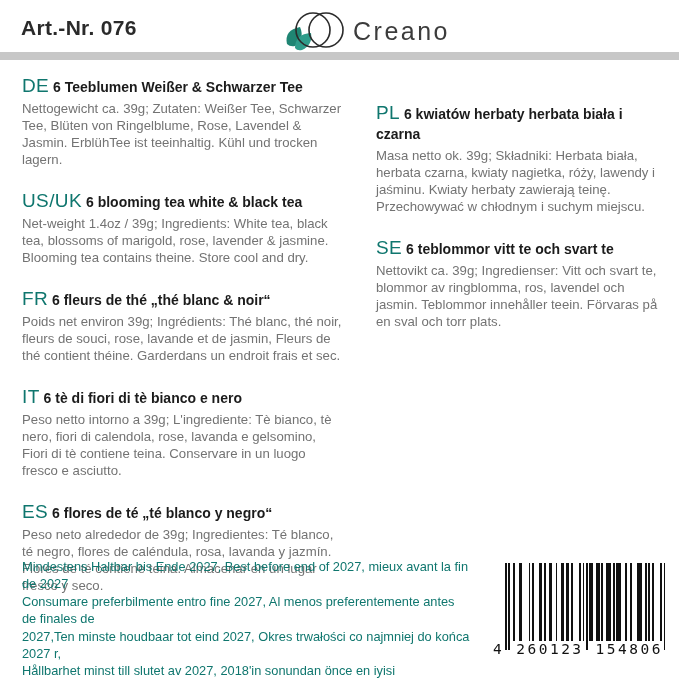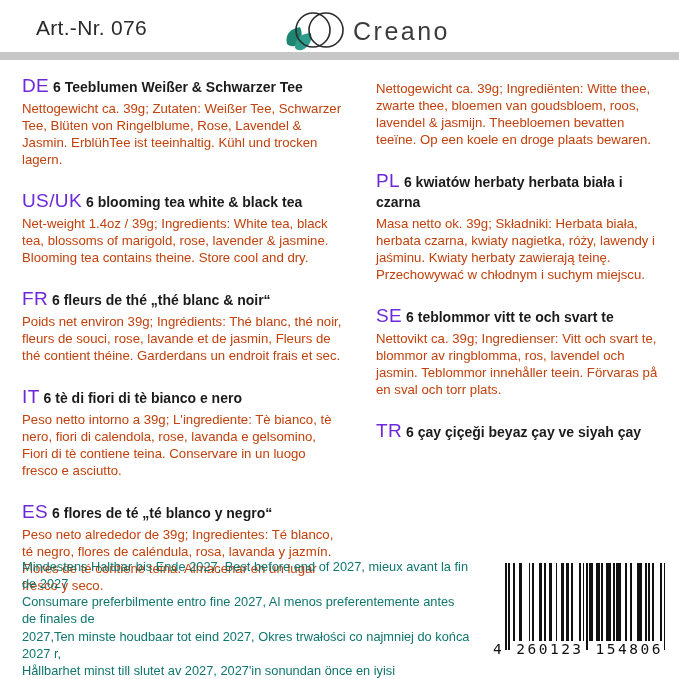--- a/index.html
+++ b/index.html
@@ -5,44 +5,44 @@
   html,body{margin:0;padding:0;}
   body{
     width:679px;height:679px;position:relative;overflow:hidden;
     background:#ffffff;color:#1d1d1d;
     font-family:"Liberation Sans",sans-serif;
     -webkit-font-smoothing:antialiased;
   }
   
   .header{position:absolute;top:0;left:0;right:0;height:52px;}
   .art-number{
-    position:absolute;left:36px;top:16px;
-    font-size:21px;letter-spacing:.3px;color:#2a2a2a;font-weight:400;
+    position:absolute;left:21px;top:16px;
+    font-size:21px;letter-spacing:.3px;color:#2a2a2a;font-weight:700;
   }
   .logo{position:absolute;left:283px;top:8px;display:flex;align-items:center;}
   .logo svg{display:block;}
   .brand-word{
     font-size:25px;color:#3c3c3c;letter-spacing:2.5px;font-weight:400;
     margin-left:8px;
   }
   .divider-bar{
     position:absolute;top:52px;left:0;width:679px;height:8px;background:#c7c7c7;
   }
   
   .columns{
     position:absolute;top:76px;left:22px;width:640px;
     display:flex;
   }
   .col-left{width:322px;margin-right:32px;}
   .col-right{width:286px;padding-top:4px;}
   .section{margin-bottom:23px;}
   .sec-head{margin-bottom:3px;line-height:20px;}
-  .lang-code{font-size:19px;letter-spacing:.4px;color:#6d28d9;}
+  .lang-code{font-size:19px;letter-spacing:.4px;color:#0f766e;}
   .sec-title{font-size:14px;font-weight:bold;color:#1b1b1b;}
-  .sec-body{font-size:13.2px;line-height:17px;color:#c2410c;}
+  .sec-body{font-size:13.2px;line-height:17px;color:#737373;}
   
   .footer-text{
     position:absolute;left:22px;top:558px;width:448px;
     font-size:12.8px;line-height:17.4px;color:#0f766e;
   }
   
   .barcode-wrap{position:absolute;left:492px;top:563px;width:180px;}
   .bars{display:flex;align-items:flex-start;height:88px;margin-left:13px;}
   .bars .m{flex:0 0 auto;width:1.7px;height:78px;}
   .bars .b{background:#111;}
@@ -92,41 +92,39 @@
         <div class="sec-head"><span class="lang-code">IT</span><span class="sec-title"> 6 tè di fiori di tè bianco e nero</span></div>
         <div class="sec-body">Peso netto intorno a 39g; L'ingrediente: Tè bianco, tè nero, fiori di calendola, rose, lavanda e gelsomino, Fiori di tè contiene teina. Conservare in un luogo fresco e asciutto.</div>
       </div>
       <div class="section">
         <div class="sec-head"><span class="lang-code">ES</span><span class="sec-title"> 6 flores de té „té blanco y negro“</span></div>
         <div class="sec-body">Peso neto alrededor de 39g; Ingredientes: Té blanco, té negro, flores de caléndula, rosa, lavanda y jazmín. Flores de té contiene teina. Almacenar en un lugar fresco y seco.</div>
       </div>
     </div>
   <div class="col-right" id="col-right">
       <div class="section">
-        <div class="sec-body">Nettogewicht ca. 39g; Ingrediënten: Witte thee, zwarte thee, bloemen van goudsbloem, roos, lavendel &amp; jasmijn. Theebloemen bevatten teeïne. Op een koele en droge plaats bewaren.</div>
       </div>
       <div class="section">
         <div class="sec-head"><span class="lang-code">PL</span><span class="sec-title"> 6 kwiatów herbaty herbata biała i czarna</span></div>
         <div class="sec-body">Masa netto ok. 39g; Składniki: Herbata biała, herbata czarna, kwiaty nagietka, róży, lawendy i jaśminu. Kwiaty herbaty zawierają teinę. Przechowywać w chłodnym i suchym miejscu.</div>
       </div>
       <div class="section">
         <div class="sec-head"><span class="lang-code">SE</span><span class="sec-title"> 6 teblommor vitt te och svart te</span></div>
         <div class="sec-body">Nettovikt ca. 39g; Ingredienser: Vitt och svart te, blommor av ringblomma, ros, lavendel och jasmin. Teblommor innehåller teein. Förvaras på en sval och torr plats.</div>
       </div>
       <div class="section">
-        <div class="sec-head"><span class="lang-code">TR</span><span class="sec-title"> 6 çay çiçeği beyaz çay ve siyah çay</span></div>
       </div>
     </div>
 </div>
 
 <div class="footer-text" id="footer-text">
     <div>Mindestens Haltbar bis Ende 2027, Best before end of 2027, mieux avant la fin de 2027</div>
     <div>Consumare preferbilmente entro fine 2027, Al menos preferentemente antes de finales de</div>
     <div>2027,Ten minste houdbaar tot eind 2027, Okres trwałości co najmniej do końca 2027 r,</div>
-    <div>Hållbarhet minst till slutet av 2027, 2027'in sonundan önce en iyisi</div>
+    <div>Hållbarhet minst till slutet av 2027, 2018'in sonundan önce en iyisi</div>
   </div>
 
 <div class="barcode-wrap">
   <div class="bars" id="bars">
       <div class="m b tall"></div>
       <div class="m w tall"></div>
       <div class="m b tall"></div>
       <div class="m w"></div>
       <div class="m w"></div>
       <div class="m b"></div>

